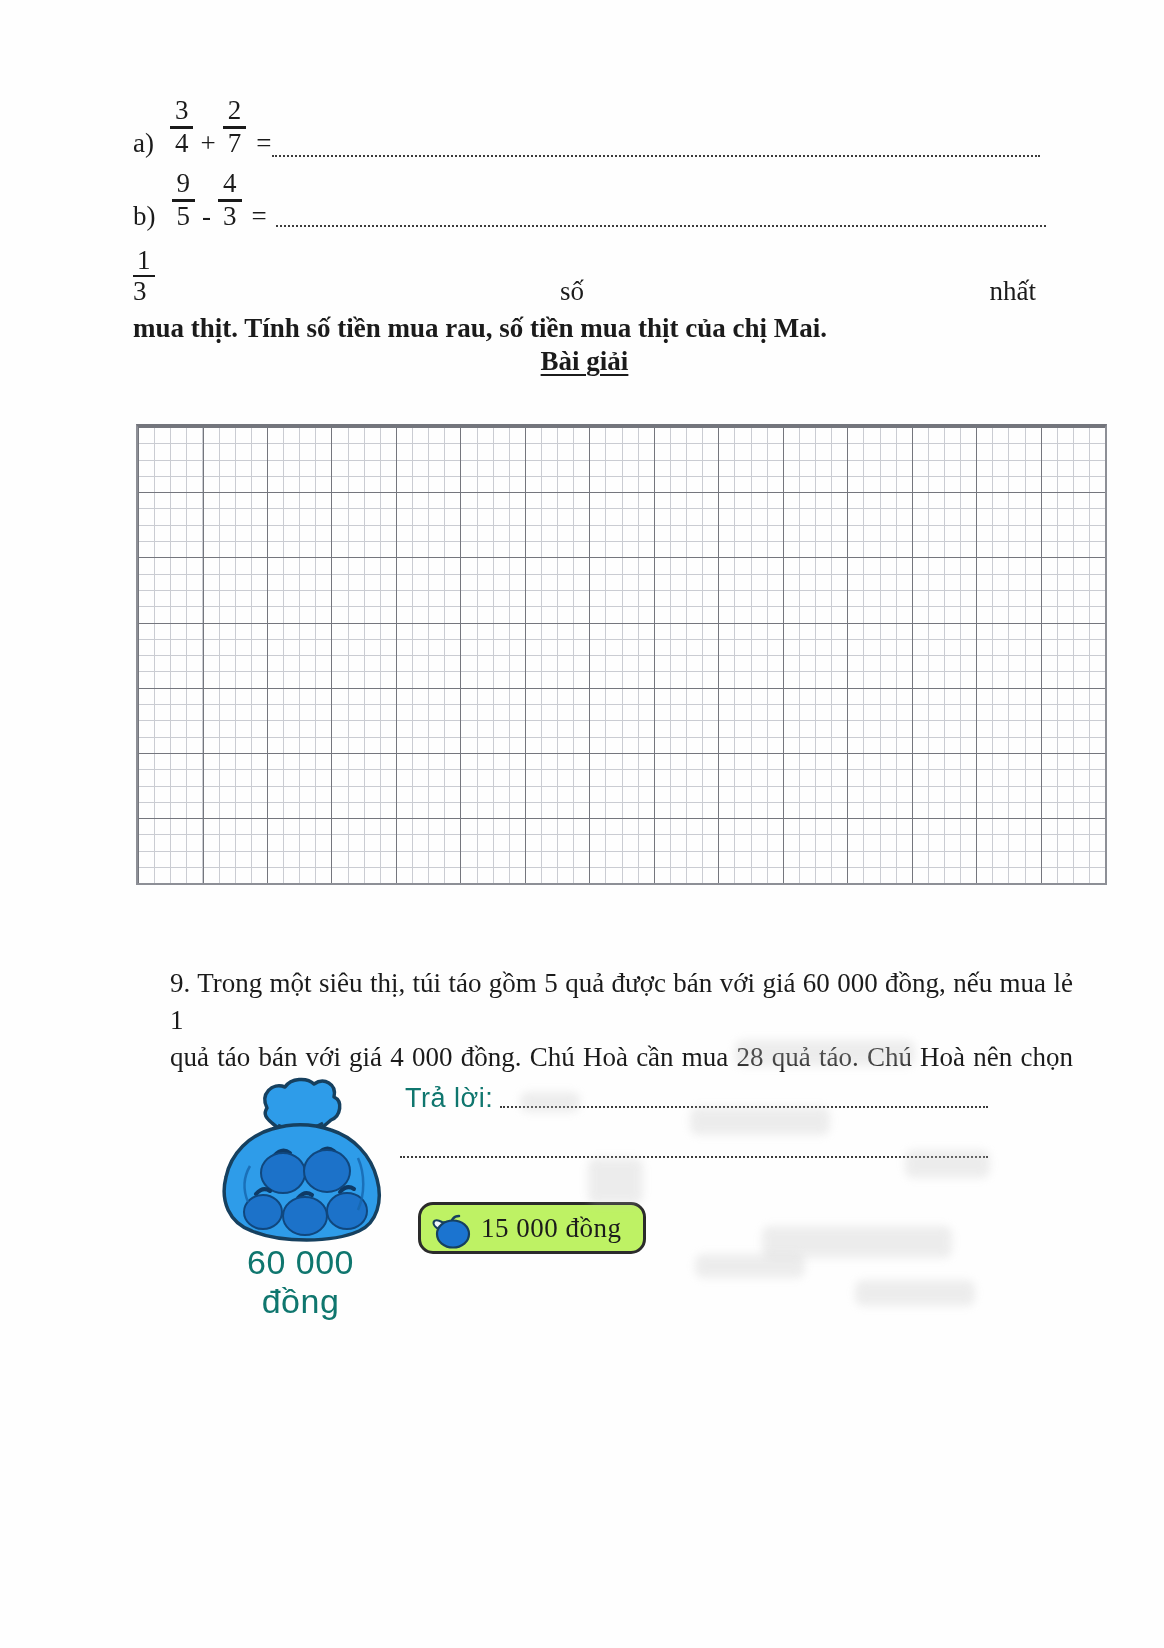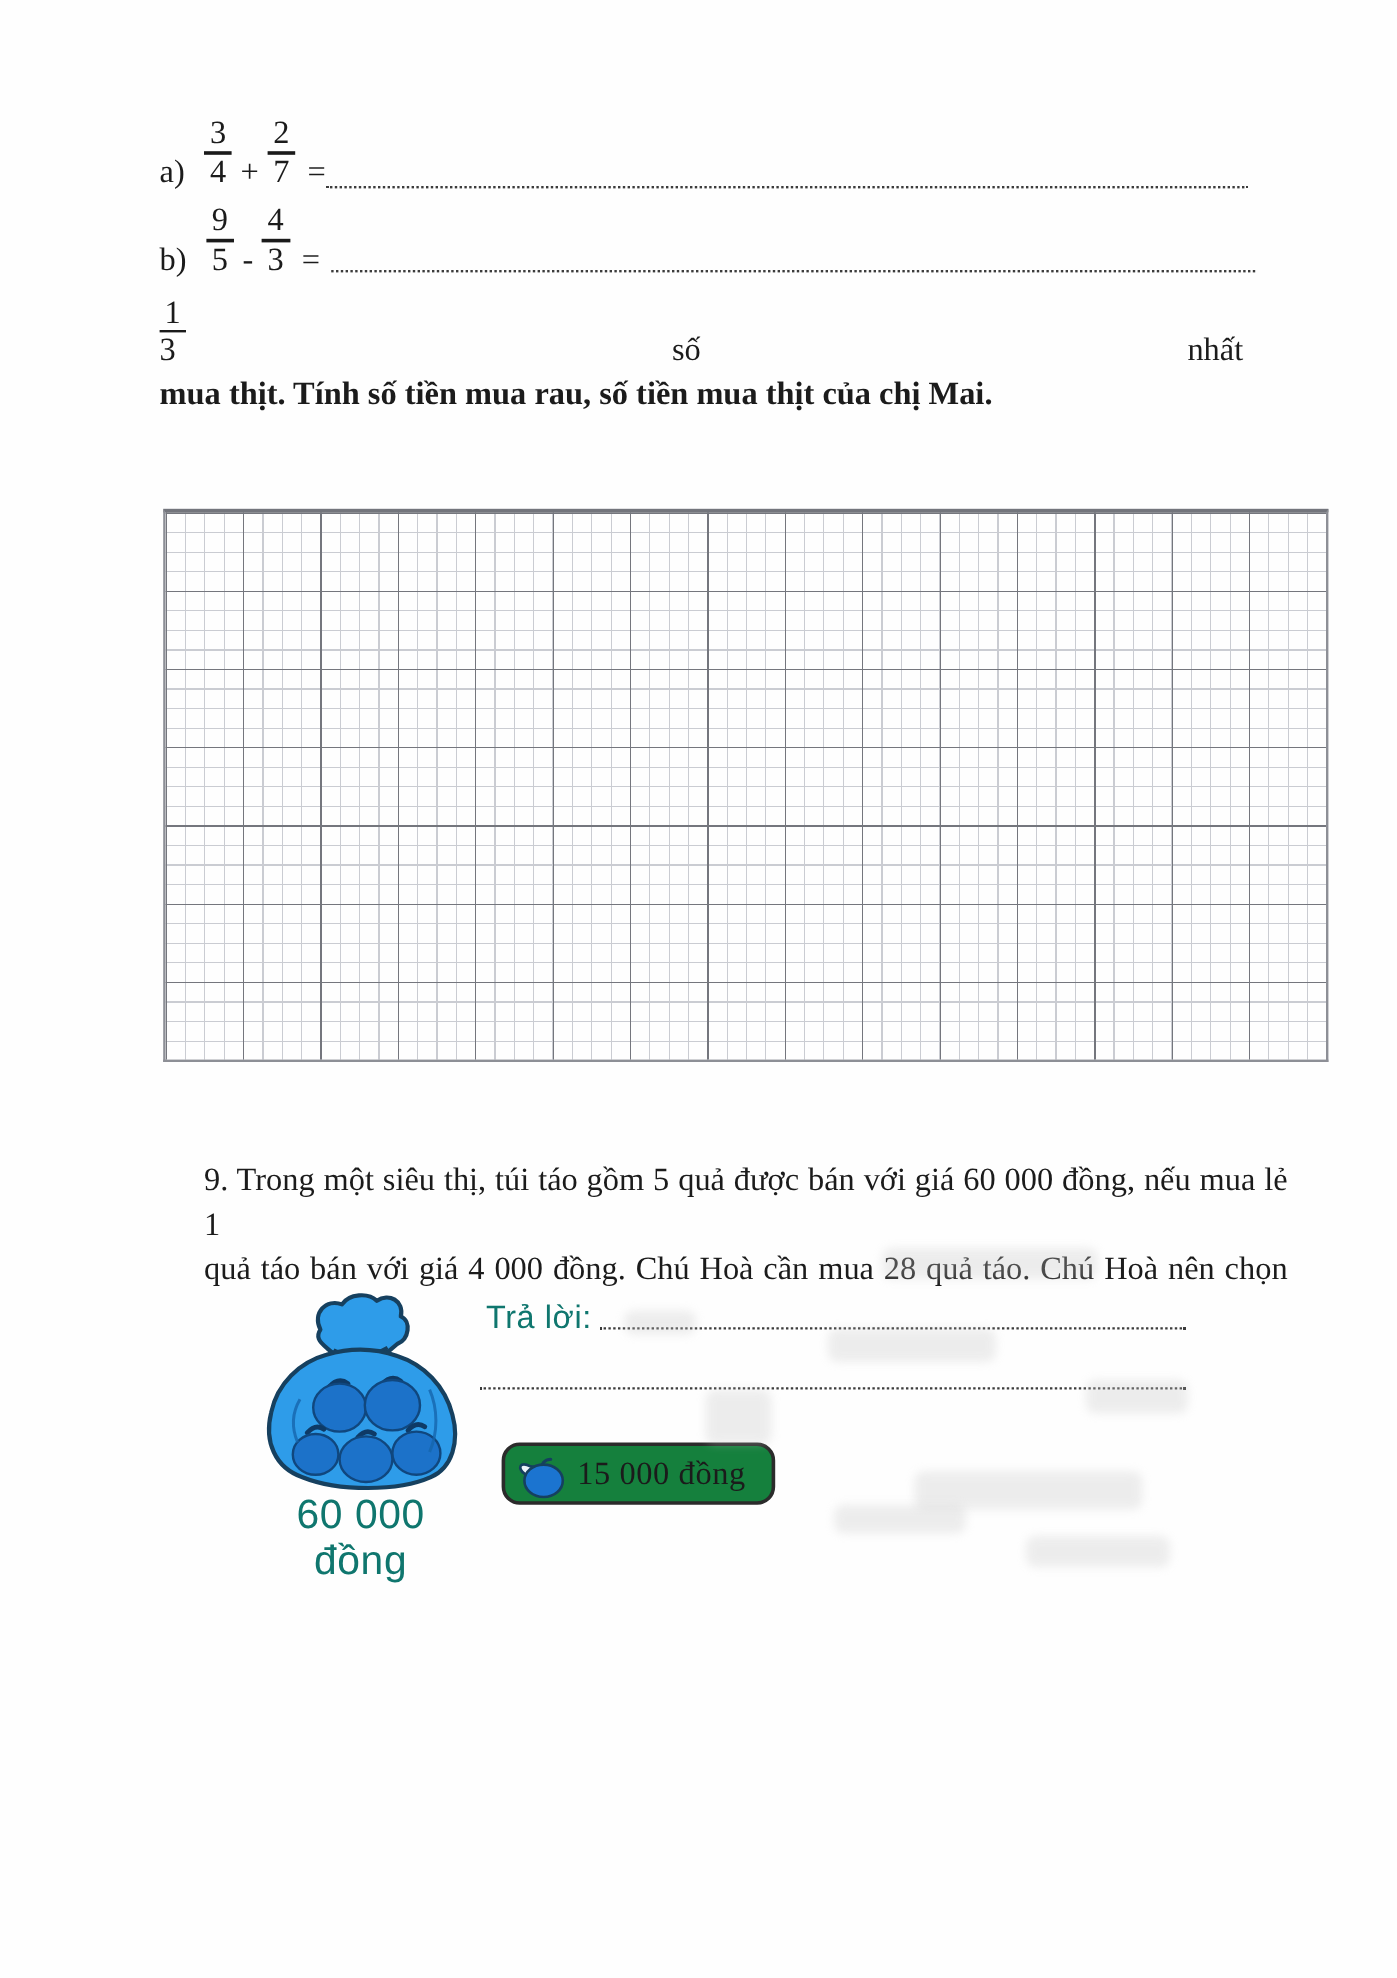--- a/index.html
+++ b/index.html
@@ -43,21 +43,21 @@
       repeating-linear-gradient(to right,#caccd2 0,#caccd2 1px,transparent 1px,transparent 16.12px),
       repeating-linear-gradient(to bottom,#caccd2 0,#caccd2 1px,transparent 1px,transparent 16.3px);
   }
 
   
   .hand{font-family:"Liberation Sans", sans-serif;color:#0f766e;}
   .answer-label{font-size:27px;letter-spacing:0.5px;}
   .bag-price{font-size:34px;text-align:center;letter-spacing:0.5px;}
   .price-box{
     left:418px;top:1202px;width:214px;height:46px;
-    border:3px solid #2b2b2b;border-radius:15px;background:#15803d;
+    border:3px solid #2b2b2b;border-radius:15px;background:#bef264;
     display:flex;align-items:center;padding-left:8px;gap:8px;
   }
   .price-box .price-text{font-size:27px;letter-spacing:0.5px;}
 
   
   .ghost{background:#c6c6c6;opacity:0.30;filter:blur(4px);border-radius:8px;}
 </style>
 </head>
 <body>
 
@@ -71,20 +71,21 @@
   <div class="abs frac-line" style="left:133px;top:170px;">
     <span class="itm-label">b)</span><span class="frac"><span class="num">9</span><span class="den">5</span></span><span class="op">-</span><span class="frac"><span class="num">4</span><span class="den">3</span></span><span class="eq">=</span>
   </div>
   <div class="abs dots" style="left:276px;top:217px;width:770px;"></div>
 
   <div class="abs para" style="left:133px;top:247px;">
     <span class="jline"> <span class="frac"><span class="num">1</span><span class="den">3</span></span> <span>số nhất</span></span>
     <span class="nline">mua thịt. Tính số tiền mua rau, số tiền mua thịt của chị Mai.</span>
   </div>
 
+  <div class="abs solution-title" style="left:133px;top:346px;">Bài giải</div>
 
   <div class="abs grid-paper"></div>
 
   <div class="abs para" style="left:133px;top:965px;margin-left:37px;">
     <span class="jline">9. Trong một siêu thị, túi táo gồm 5 quả được bán với giá 60 000 đồng, nếu mua lẻ 1</span>
     <span class="jline">quả táo bán với giá 4 000 đồng. Chú Hoà cần mua 28 quả táo. Chú Hoà nên chọn</span>
   </div>
 
   <svg class="abs" style="left:210px;top:1072px;" width="182" height="170" viewBox="0 0 182 170">
 

